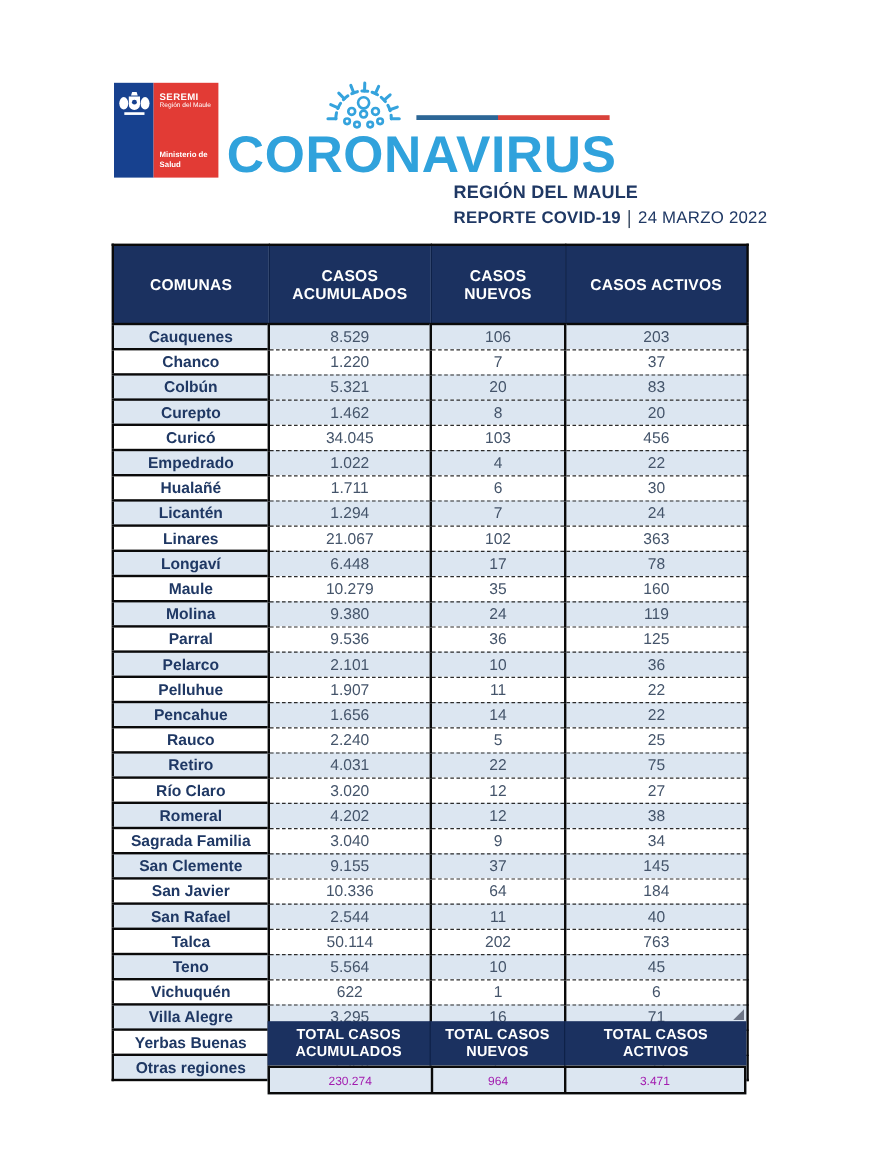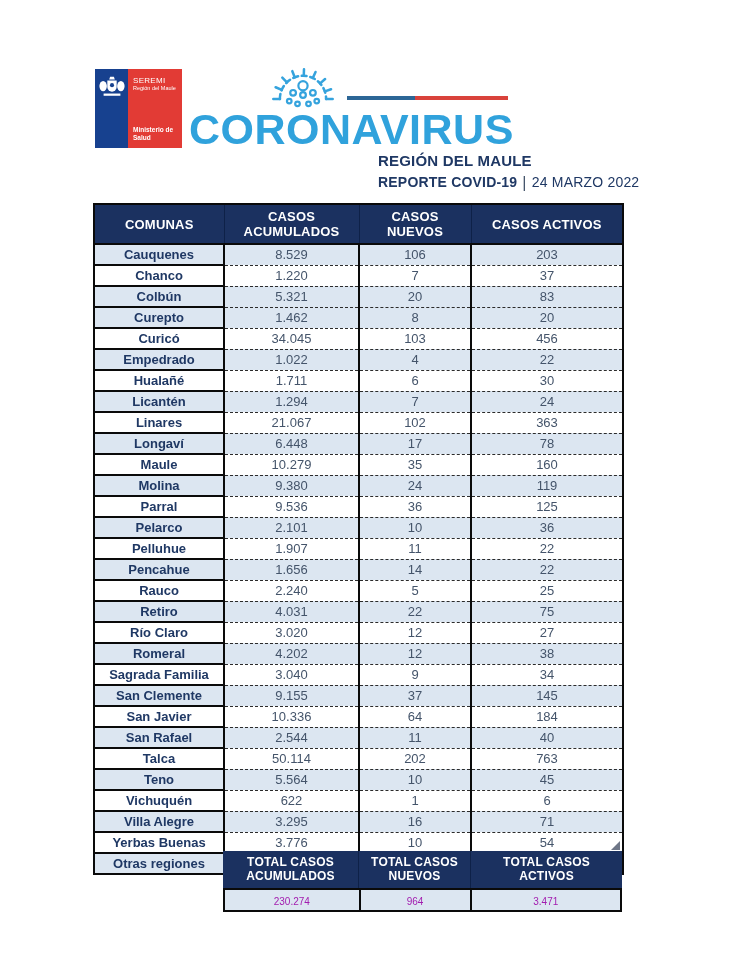--- a/index.html
+++ b/index.html
@@ -5,21 +5,21 @@
   html,body { margin:0; padding:0; background:#fff; }
   .page {
     position:relative; width:731px; height:974px; background:#ffffff;
     font-family:"Liberation Sans","DejaVu Sans",sans-serif; overflow:hidden;
   }
 
   
   .gov-logo { position:absolute; left:95px; top:69px; width:87px; height:79px; display:flex; }
   .logo-blue { width:33px; background:#17418f; display:flex; justify-content:center; padding-top:5px; }
   .logo-red  { flex:1; background:#e23b35; color:#fff; position:relative; padding:7px 0 0 5px; }
-  .logo-seremi { font-size:8px; font-weight:normal; letter-spacing:.3px; line-height:9px; }
+  .logo-seremi { font-size:8px; font-weight:bold; letter-spacing:.3px; line-height:9px; }
   .logo-region { font-size:5.5px; line-height:7px; }
   .logo-ministerio { position:absolute; left:5px; bottom:7px; font-size:6.5px; font-weight:bold; line-height:7.5px; }
 
   .virus-icon { position:absolute; left:260px; top:56px; }
 
   .brand-line { position:absolute; left:347px; top:96px; width:161px; height:4px; display:flex; }
   .line-blue { width:68px; height:100%; background:#2c6696; }
   .line-red  { flex:1; height:100%; background:#d9423b; }
 
   .main-title {
@@ -40,21 +40,21 @@
   .report-date { font-weight:400; }
 
   
   .covid-table {
     position:absolute; left:93px; top:203px; width:529px;
     border-collapse:collapse; table-layout:fixed;
     border:2px solid #0a0a0a;
   }
   .covid-table thead th {
     background:#1b3160; color:#ffffff; font-weight:bold; font-size:13px;
-    height:27px; text-align:center; vertical-align:middle; letter-spacing:.2px; padding:4px;margin-top:16px;
+    height:27px; text-align:center; vertical-align:middle; letter-spacing:.2px; padding:17px;margin-top:16px;
   }
   .covid-table thead th + th { border-left:1px solid #0e2148; }
   .covid-table thead tr { border-bottom:2px solid #0a0a0a; }
   .covid-table tbody td {
     height:19px; font-size:13px; text-align:center; vertical-align:middle;
     color:#44546a; padding:0; line-height:19px;
   }
   .covid-table tbody td + td { border-left:2px solid #0a0a0a; }
   .covid-table tbody tr + tr td { border-top:1px dashed #2b2b2b; }
   .covid-table tbody tr + tr td.comuna { border-top:2px solid #0a0a0a; }

